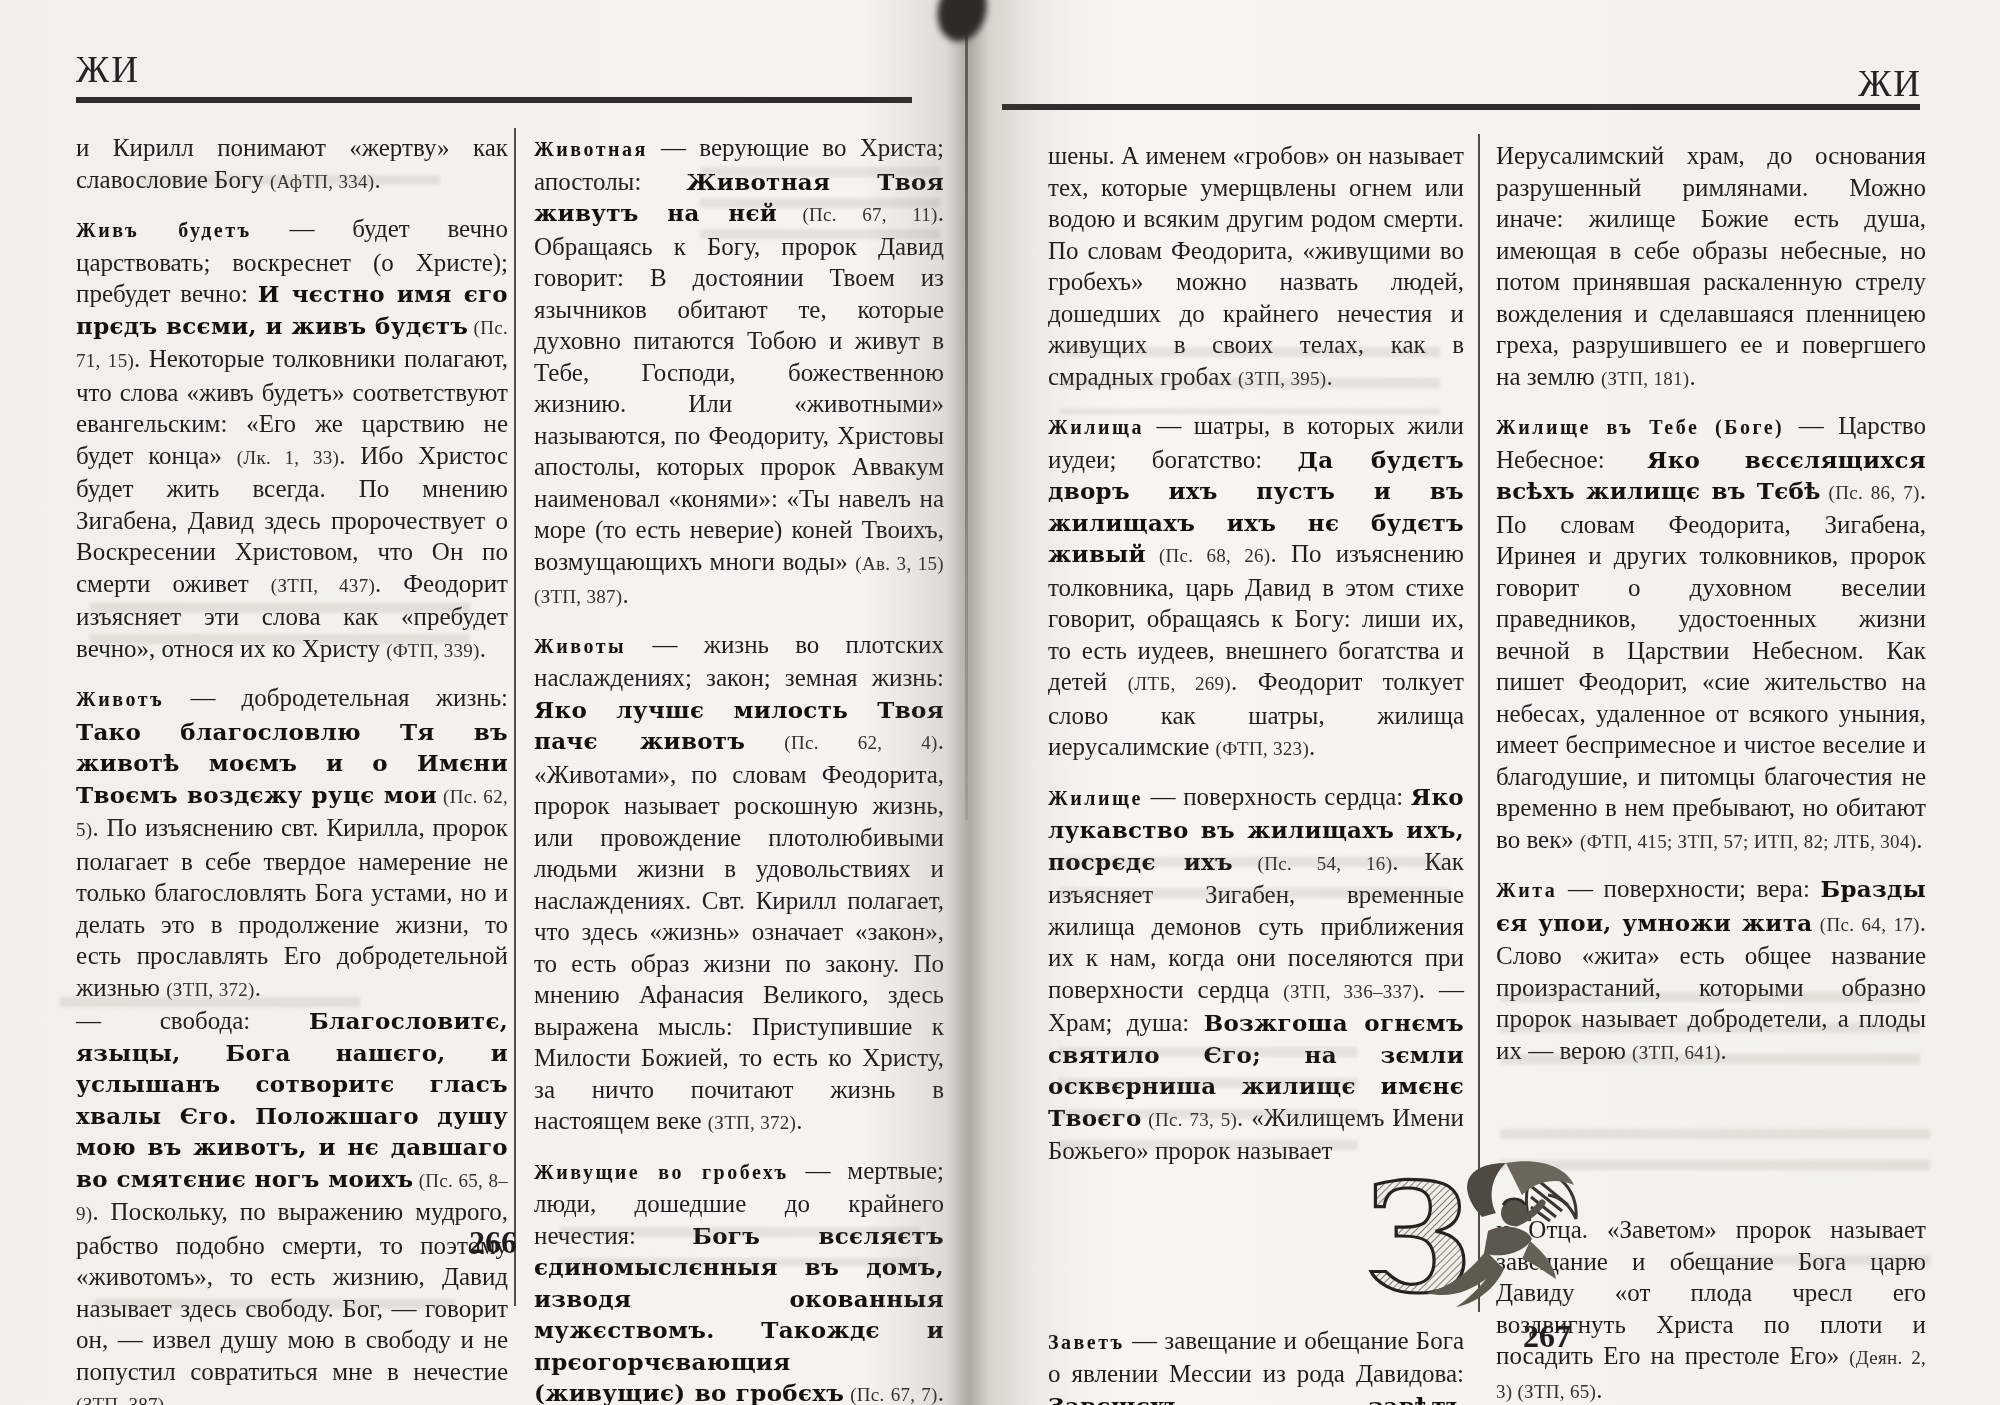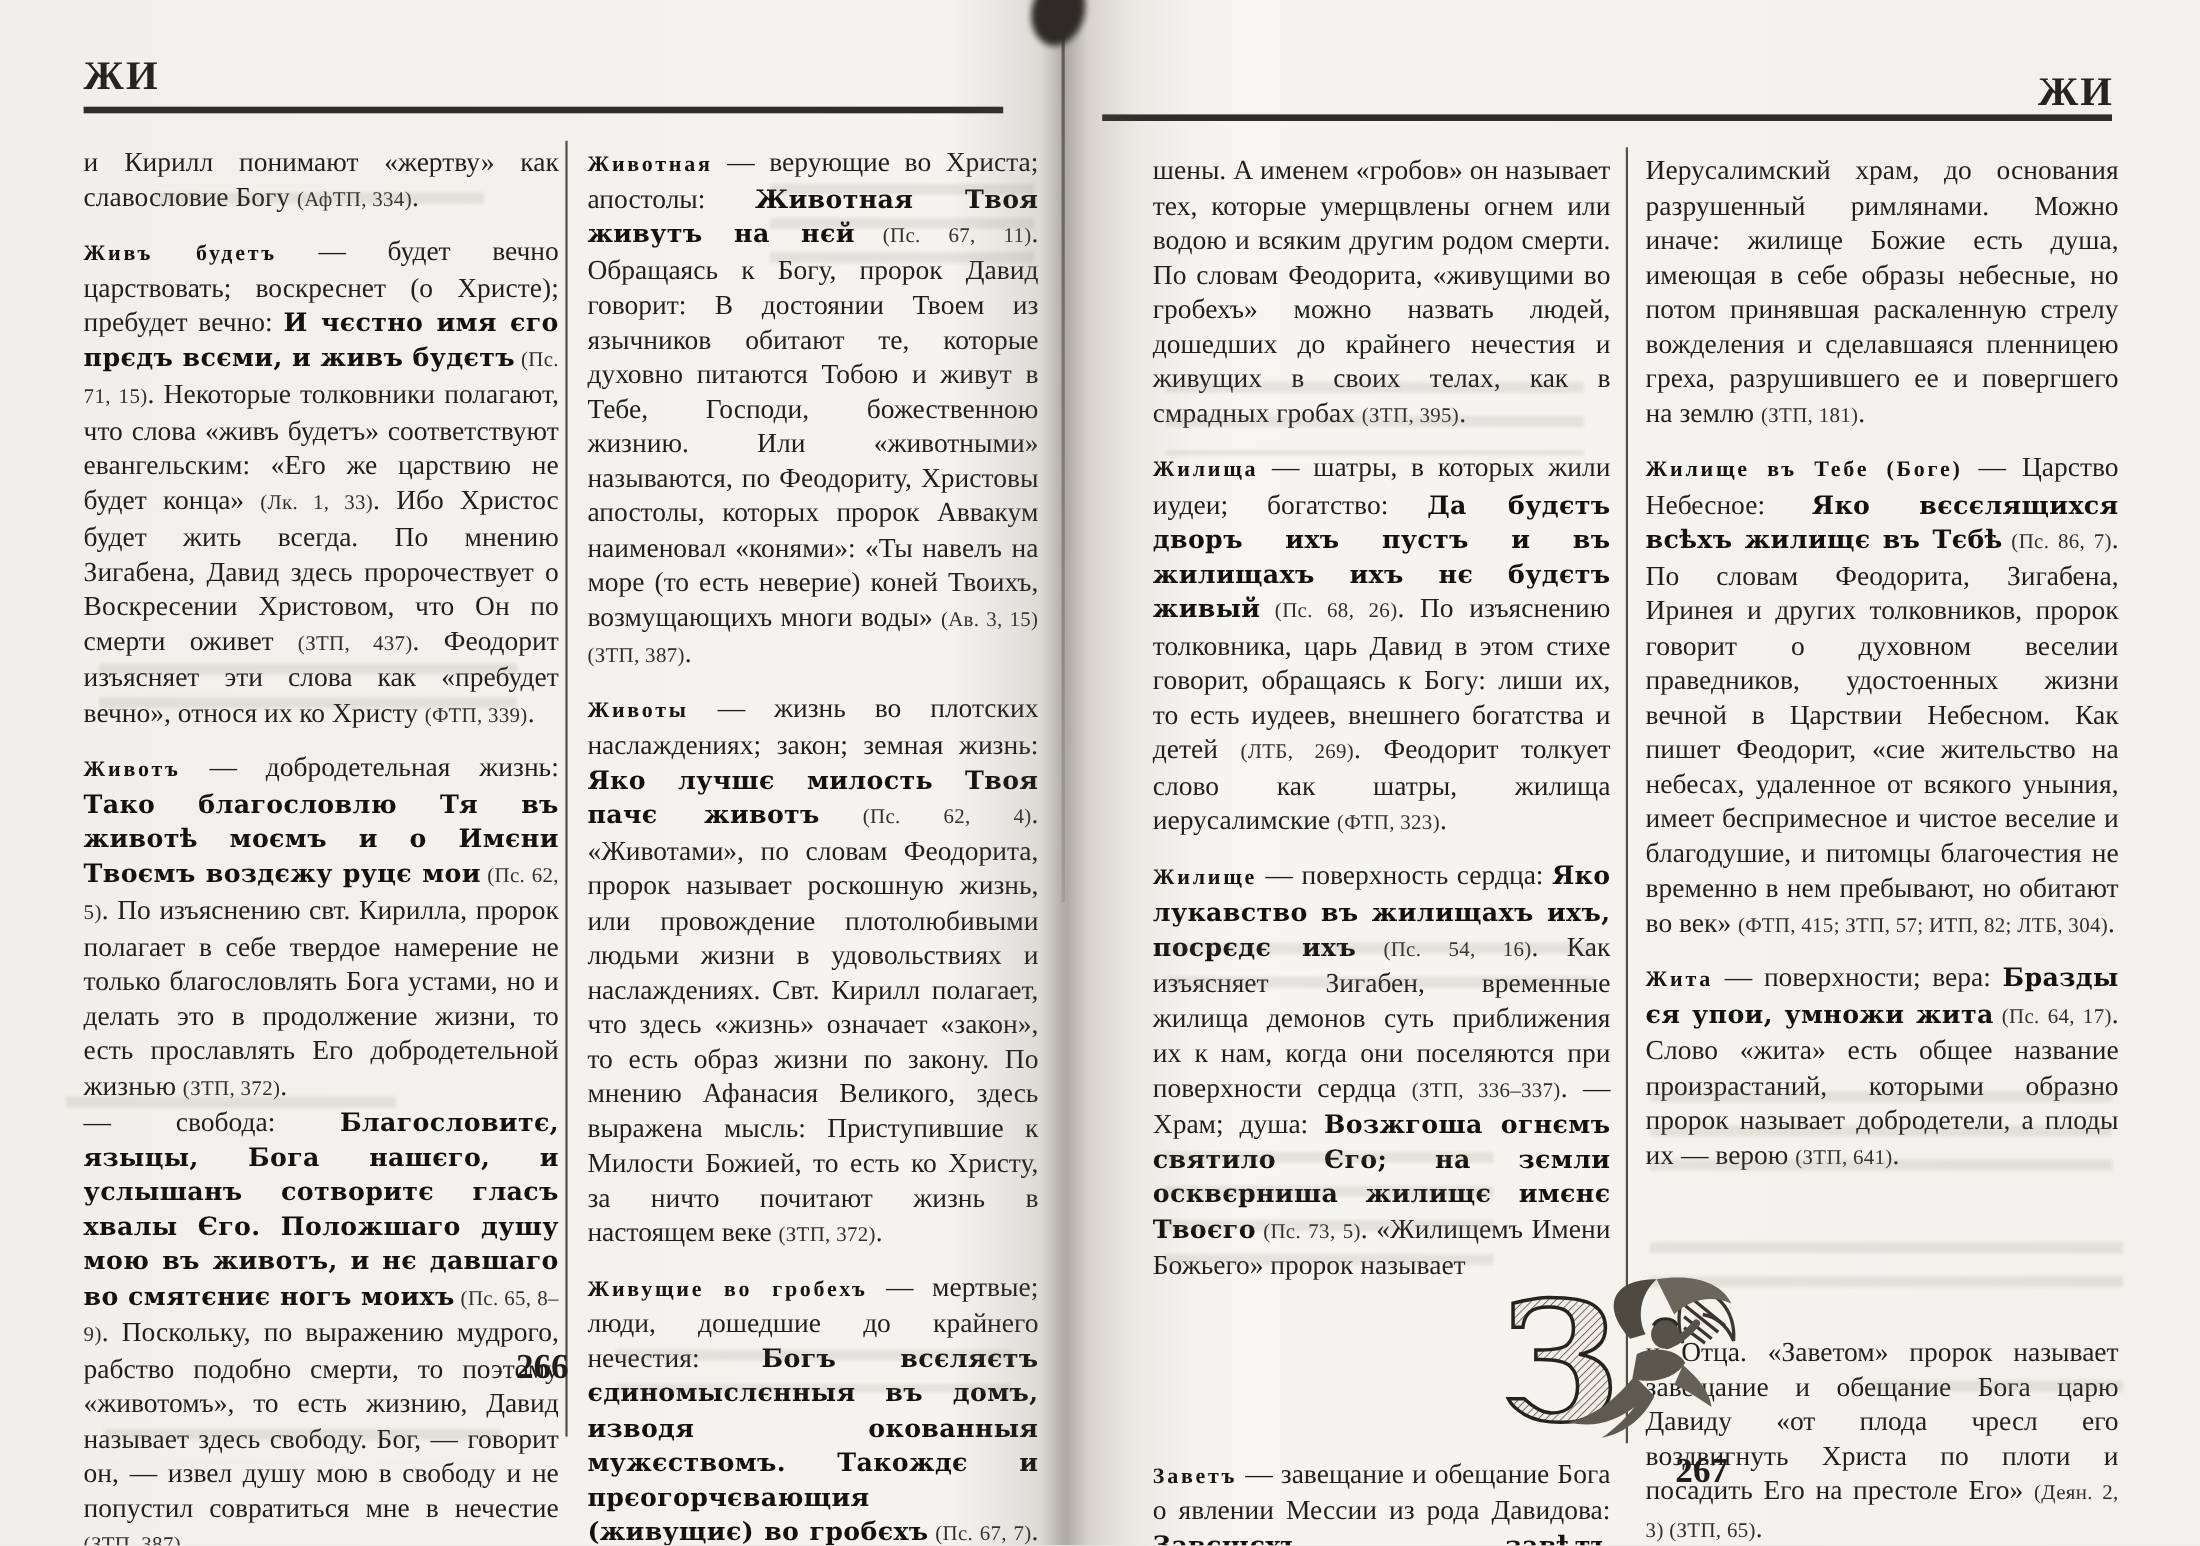--- a/index.html
+++ b/index.html
@@ -11,21 +11,21 @@
   .spread{
     position:relative;
     width:2000px;height:1405px;
     background:linear-gradient(90deg,#f1efe9 0%,#f5f4ef 46%,#efede7 50%,#f6f5f0 56%,#f2f0ea 100%);
     overflow:hidden;
     color:#1d1b18;
   }
   
   .running-head{
     position:absolute;
-    font-weight:bold;
+    font-weight:normal;
     font-size:37px;
     letter-spacing:2px;
     color:#262420;
   }
   .head-rule{
     position:absolute;height:6px;background:#2f2d29;
   }
   
   .col{
     position:absolute;

